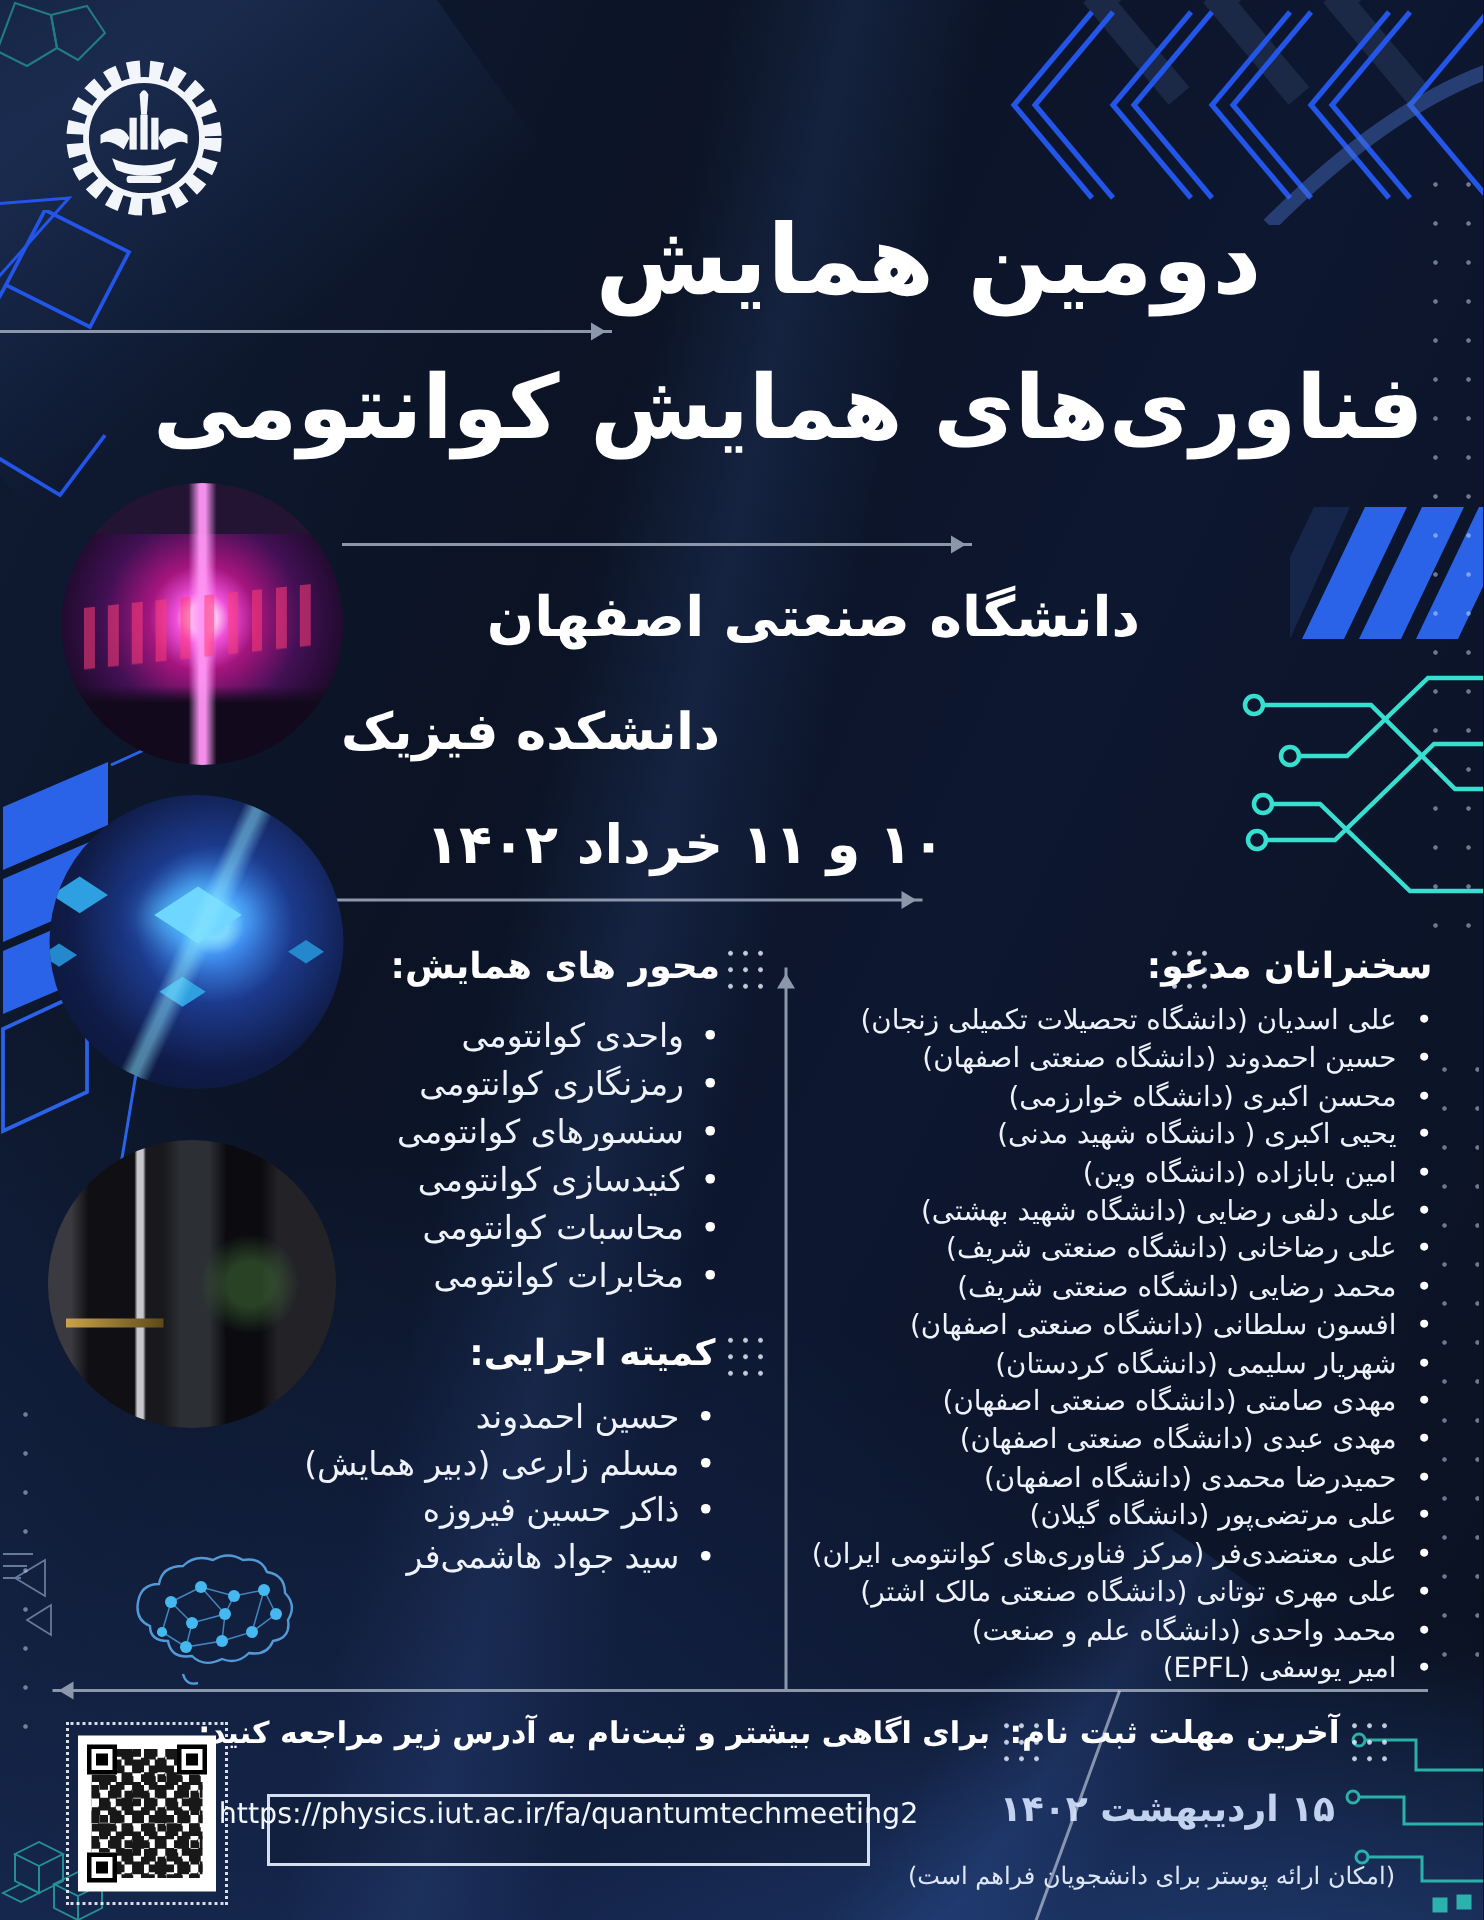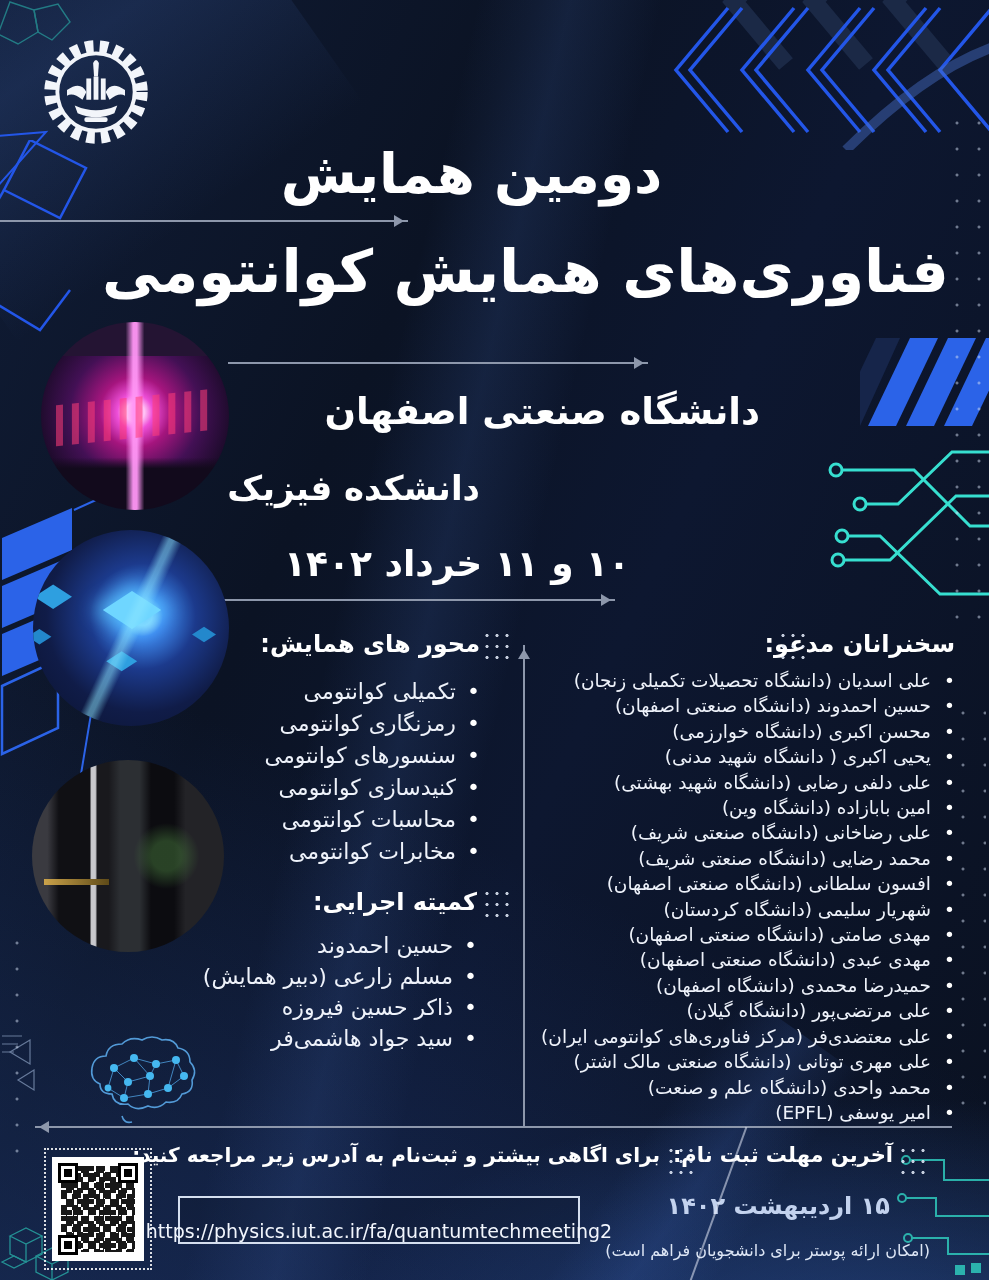--- a/index.html
+++ b/index.html
@@ -33,21 +33,21 @@
     background-size:10px 11px;}
   .dcol{position:absolute;background-image:radial-gradient(circle,rgba(210,222,242,.5) 1.2px,transparent 1.8px);
     background-size:22px 26px;}
 
   
   .logo{position:absolute;left:38px;top:34px;}
 
   
   .rtl{direction:rtl;}
   .title{position:absolute;right:40px;top:126px;text-align:right;font-weight:bold;line-height:97px;white-space:nowrap;}
-  .title .l1{font-size:55px;margin-right:108px;text-align:center;}
+  .title .l1{font-size:64px;margin-right:108px;}
   .title .l2{font-size:59px;}
   .uni{position:absolute;right:229px;top:390px;font-size:37px;font-weight:bold;white-space:nowrap;}
   .fac{position:absolute;right:509px;top:468px;font-size:34px;font-weight:bold;white-space:nowrap;}
   .dates{position:absolute;right:359px;top:543px;font-size:36px;font-weight:bold;white-space:nowrap;}
 
   
   .circ{position:absolute;border-radius:50%;overflow:hidden;}
   .c1{left:41px;top:322px;width:188px;height:188px;
     background:
       linear-gradient(90deg,transparent 45%,rgba(255,150,245,.95) 49% 51%,transparent 55%),
@@ -81,21 +81,21 @@
   .committee-list li{line-height:31px;}
   .speakers-list{right:34px;top:668px;font-size:18.5px;}
   .speakers-list li{line-height:25.4px;}
 
   
   .foot-info{position:absolute;right:329px;top:1143px;font-size:20px;font-weight:bold;white-space:nowrap;}
   .deadline-label{position:absolute;right:96px;top:1143px;font-size:21px;font-weight:bold;white-space:nowrap;margin-left:36px;}
   .deadline-date{position:absolute;right:99px;top:1192px;font-size:24px;font-weight:bold;color:#c3d2ee;white-space:nowrap;}
   .poster-note{position:absolute;right:59px;top:1241px;font-size:16px;color:#dde6f5;white-space:nowrap;}
   .url-box{position:absolute;left:178px;top:1196px;width:402px;height:48px;border:2px solid #d5dfef;
-    display:flex;align-items:flex-end;justify-content:center;direction:ltr;font-size:19px;color:#f2f6fd;background:rgba(10,18,36,.25);}
+    display:flex;align-items:flex-start;justify-content:center;direction:ltr;font-size:19px;color:#f2f6fd;background:rgba(10,18,36,.25);}
   .divider{position:absolute;left:716px;top:1122px;width:2px;height:172px;background:rgba(225,232,245,.55);transform:rotate(20deg);}
 
   
   .qr-wrap{position:absolute;left:44px;top:1148px;width:108px;height:122px;border:2px dotted rgba(255,255,255,.85);
     display:flex;align-items:center;justify-content:center;}
   .qr{position:relative;width:92px;height:104px;background:#fff;padding:7px;}
   .qr-grid{position:absolute;inset:9px;
     background:
       repeating-conic-gradient(#000 0 25%,transparent 0 50%) 0 0/11px 11px,
       repeating-conic-gradient(#000 0 25%,transparent 0 50%) 5px 7px/15px 17px;
@@ -243,21 +243,21 @@
   <div class="circ c2"></div>
   <div class="circ c3"></div>
 
   <div class="uni rtl">دانشگاه صنعتی اصفهان</div>
   <div class="fac rtl">دانشکده فیزیک</div>
   <div class="dates rtl">۱۰ و ۱۱ خرداد ۱۴۰۲</div>
 
   <div class="sec-h rtl" style="right:509px;top:630px">محور های همایش:</div>
   <div class="dgrid" style="left:482px;top:630px"></div>
   <ul class="blist topics-list">
-    <li>تکمیلی کوانتومی</li>
+    <li>واحدی کوانتومی</li>
     <li>رمزنگاری کوانتومی</li>
     <li>سنسورهای کوانتومی</li>
     <li>کنید‌سازی کوانتومی</li>
     <li>محاسبات کوانتومی</li>
     <li>مخابرات کوانتومی</li>
   </ul>
 
   <div class="sec-h rtl" style="right:512px;top:888px">کمیته اجرایی:</div>
   <div class="dgrid" style="left:482px;top:888px"></div>
   <ul class="blist committee-list">
@@ -267,22 +267,22 @@
     <li>سید جواد هاشمی‌فر</li>
   </ul>
 
   <div class="sec-h rtl" style="right:34px;top:630px">سخنرانان مدعو:</div>
   <div class="dgrid" style="left:778px;top:630px"></div>
   <ul class="blist speakers-list">
     <li>علی اسدیان (دانشگاه تحصیلات تکمیلی زنجان)</li>
     <li>حسین احمدوند (دانشگاه صنعتی اصفهان)</li>
     <li>محسن اکبری (دانشگاه خوارزمی)</li>
     <li>یحیی اکبری ( دانشگاه شهید مدنی)</li>
+    <li>امین بابازاده (دانشگاه وین)</li>
     <li>علی دلفی رضایی (دانشگاه شهید بهشتی)</li>
-    <li>امین بابازاده (دانشگاه وین)</li>
     <li>علی رضاخانی (دانشگاه صنعتی شریف)</li>
     <li>محمد رضایی (دانشگاه صنعتی شریف)</li>
     <li>افسون سلطانی (دانشگاه صنعتی اصفهان)</li>
     <li>شهریار سلیمی (دانشگاه کردستان)</li>
     <li>مهدی صامتی (دانشگاه صنعتی اصفهان)</li>
     <li>مهدی عبدی (دانشگاه صنعتی اصفهان)</li>
     <li>حمیدرضا محمدی (دانشگاه اصفهان)</li>
     <li>علی مرتضی‌پور (دانشگاه گیلان)</li>
     <li>علی معتضدی‌فر (مرکز فناوری‌های کوانتومی ایران)</li>
     <li>علی مهری توتانی (دانشگاه صنعتی مالک اشتر)</li>

